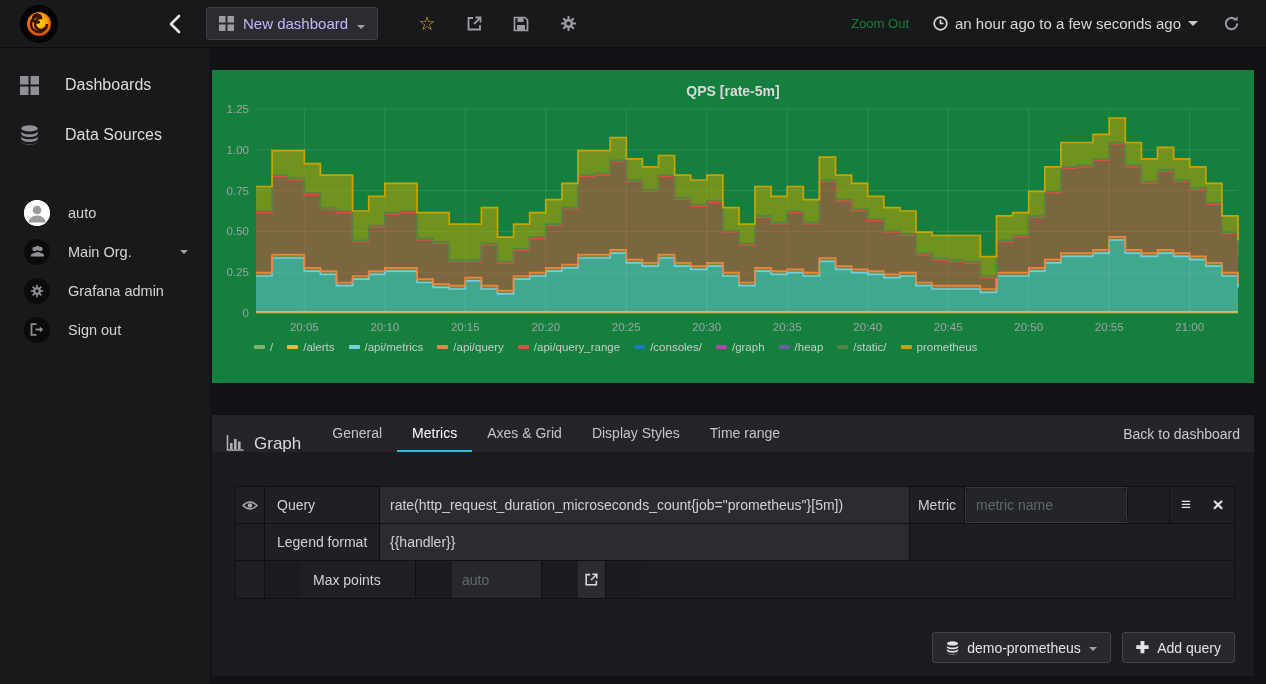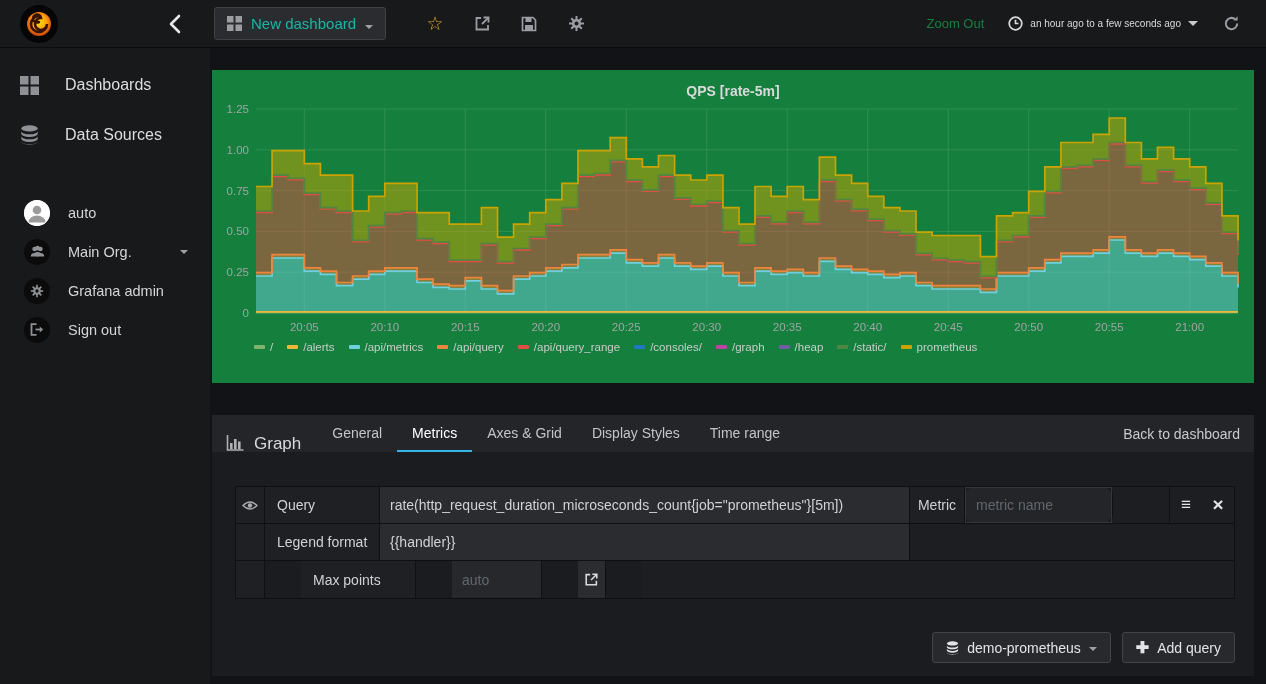--- a/index.html
+++ b/index.html
@@ -5,29 +5,29 @@
   * { margin:0; padding:0; box-sizing:border-box; }
   html,body { width:1266px; height:684px; overflow:hidden; background:#121316;
               font-family:"Liberation Sans", sans-serif; }
 
   
   .navbar { position:absolute; top:0; left:0; width:1266px; height:48px;
             background:#18191b; display:flex; align-items:center; z-index:5;
             border-bottom:1px solid #0c0c0d; }
   .logo { width:38px; height:38px; margin-left:20px; border-radius:50%; cursor:pointer; }
   .back-chev { margin-left:110px; color:#e7e7e9; cursor:pointer; display:flex; align-items:center; }
-  .dash-btn { margin-left:32px; height:33px; background:#2b2c2f; border:1px solid #404145;
+  .dash-btn { margin-left:24px; height:33px; background:#2b2c2f; border:1px solid #404145;
               border-radius:3px; display:flex; align-items:center; padding:0 12px; gap:9px;
-              color:#14b8a6; font-size:15px; cursor:pointer; }
+              color:#c4b5fd; font-size:15px; cursor:pointer; }
   .nav-icons { display:flex; align-items:center; gap:29px; margin-left:40px; }
   .nav-ico { width:18px; height:18px; display:flex; align-items:center; justify-content:center; cursor:pointer; }
   .star-glyph { color:#e5a829; font-size:19px; line-height:1; }
   .nav-right { margin-left:auto; display:flex; align-items:center; gap:24px; margin-right:26px; }
   .zoom-out { color:#15803d; font-size:13px; cursor:pointer; }
-  .timepicker { display:flex; align-items:center; gap:7px; color:#d8d9da; font-size:10px; cursor:pointer; }
+  .timepicker { display:flex; align-items:center; gap:7px; color:#d8d9da; font-size:15px; cursor:pointer; }
   .caret-down { width:0; height:0; border-left:5px solid transparent; border-right:5px solid transparent;
                 border-top:5px solid #c8c9cb; display:inline-block; }
   .caret-down.small { border-left-width:4px; border-right-width:4px; border-top-width:4px; border-top-color:#9fa1a4; }
 
   
   .sidebar { position:absolute; top:48px; left:0; width:210px; height:636px; background:#18191b; }
   .side-item { display:flex; align-items:center; height:50px; padding-left:20px; gap:26px;
                color:#dcddde; font-size:16px; cursor:pointer; }
   .side-gap { height:33px; }
   .acct-item { display:flex; align-items:center; height:39px; padding-left:24px; gap:18px;
@@ -66,21 +66,21 @@
   .qrow { display:flex; height:37px; border-bottom:1px solid #0f1012; }
   .qrow:last-child { border-bottom:none;gap:36px; }
   .qcell { border-right:1px solid #0f1012; display:flex; align-items:center; }
   .qcell:last-child { border-right:none; }
   .c-eye { width:29px; background:#1f2023; justify-content:center; cursor:pointer; }
   .c-label { width:115px; background:#1f2023; padding-left:12px; color:#d0d1d3; font-size:14px; }
   .c-input { width:530px; background:#2b2c2f;align-items:center; }
   .c-input input { width:100%; height:100%; background:transparent; border:none; outline:none;
                    color:#d0d1d3; font-size:14px; padding:0 10px; font-family:"Liberation Sans", sans-serif; }
   .c-metric-label { width:55px; background:#1f2023; justify-content:center; color:#d0d1d3; font-size:14px; }
-  .c-metric-input { width:148px; background:#232528;border-radius:9px; }
+  .c-metric-input { width:163px; background:#232528;border-radius:9px; }
   .c-metric-input input { width:100%; height:100%; background:transparent; border:1px solid #35373a;
                           outline:none; color:#d0d1d3; font-size:14px; padding:0 10px;
                           font-family:"Liberation Sans", sans-serif; }
   .c-fill { flex:1; background:#1d1e21; }
   .c-icon { width:32px; background:#1d1e21; justify-content:center; cursor:pointer;
             color:#e2e3e5; font-size:17px; font-weight:700; }
   .c-small-input { width:90px; background:#27282b; }
   .c-small-input input { width:100%; height:100%; background:transparent; border:none; outline:none;
                          color:#d0d1d3; font-size:14px; padding:0 10px; font-family:"Liberation Sans", sans-serif; }
   .c-linkbtn { width:28px; background:#2b2c2f; justify-content:center; cursor:pointer; }

